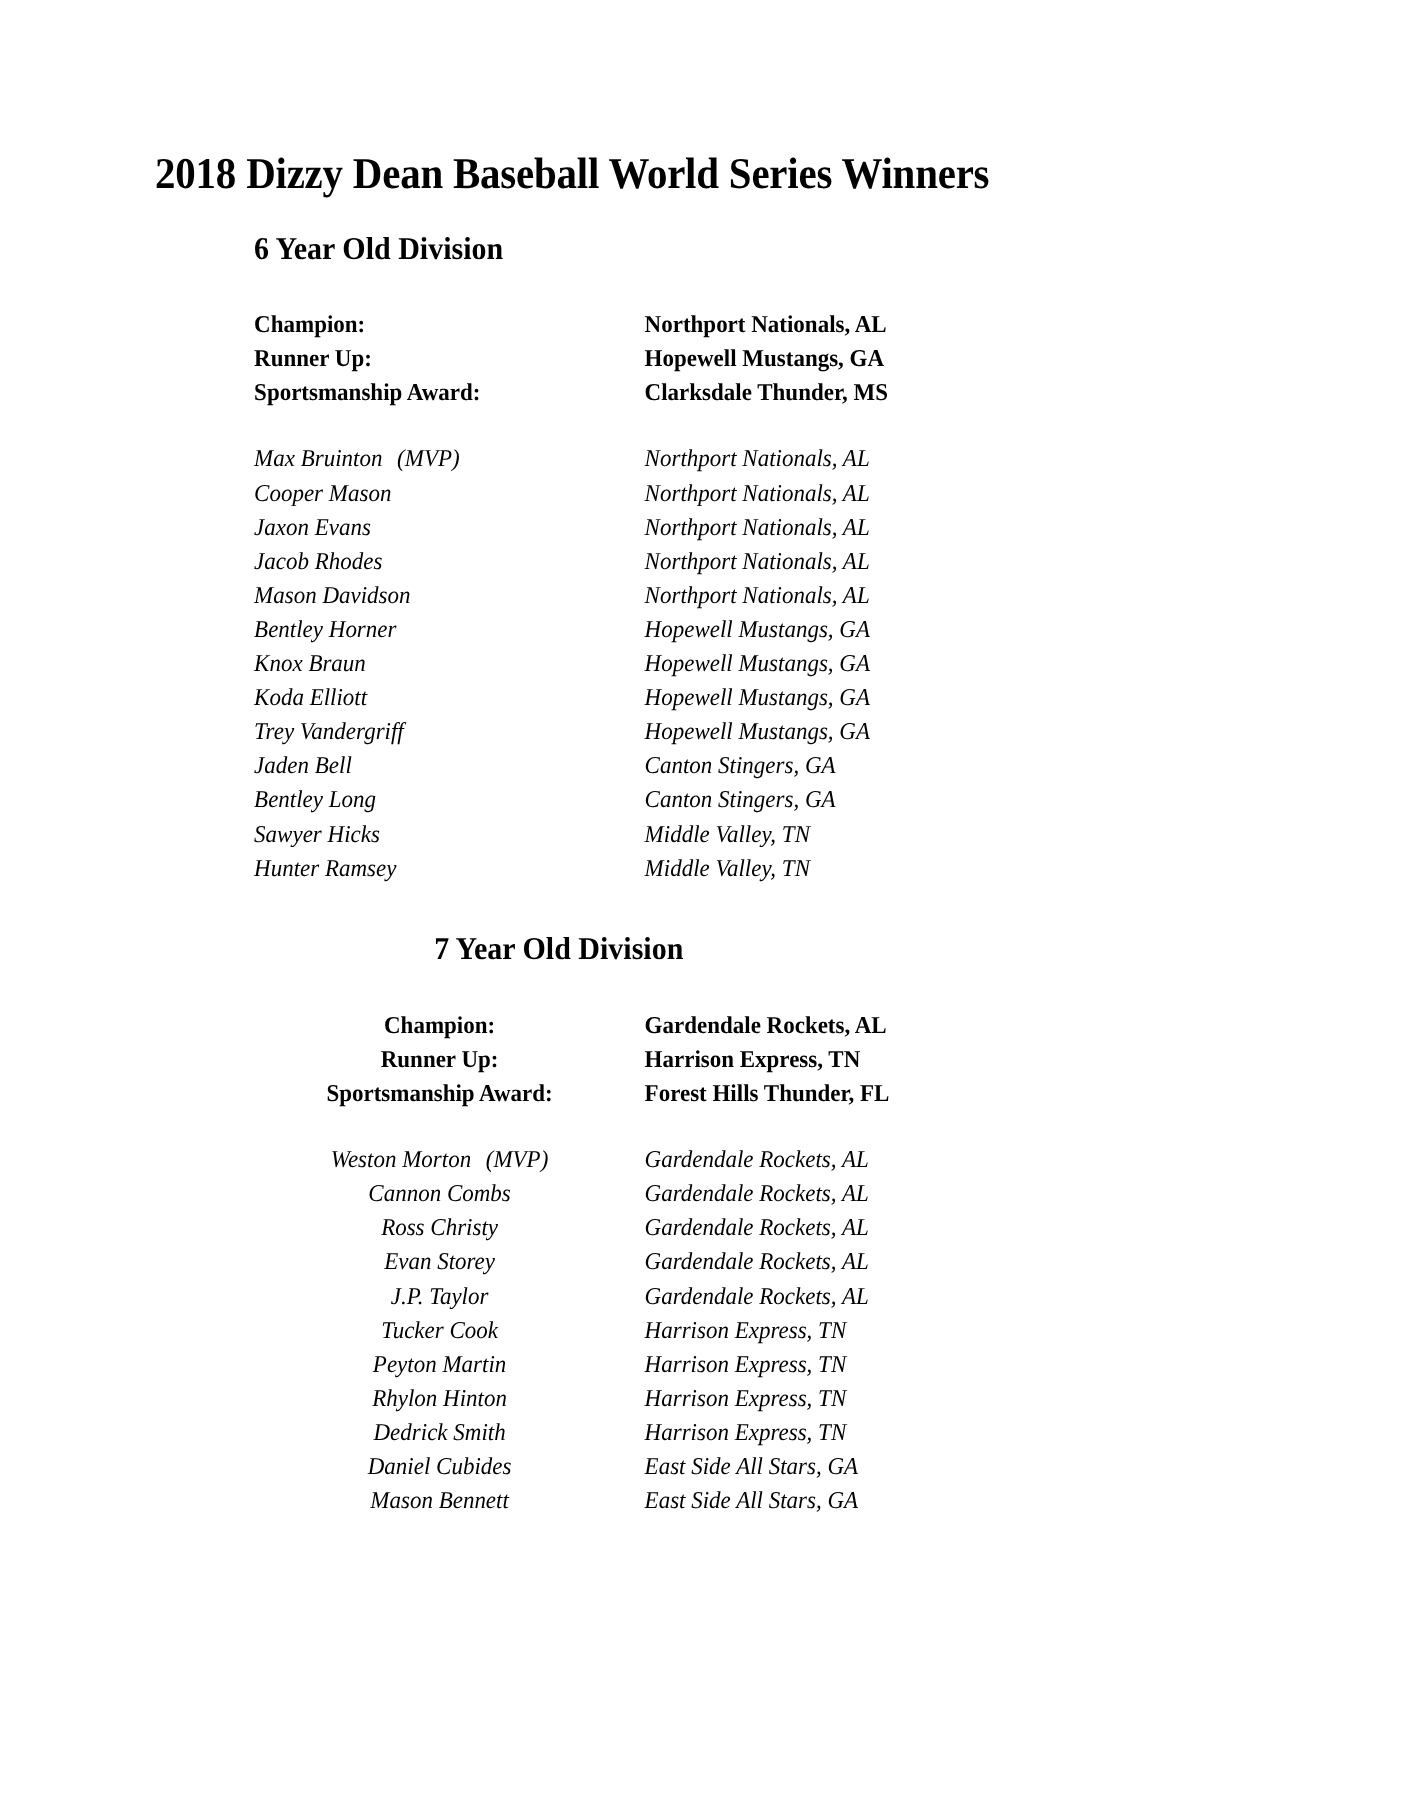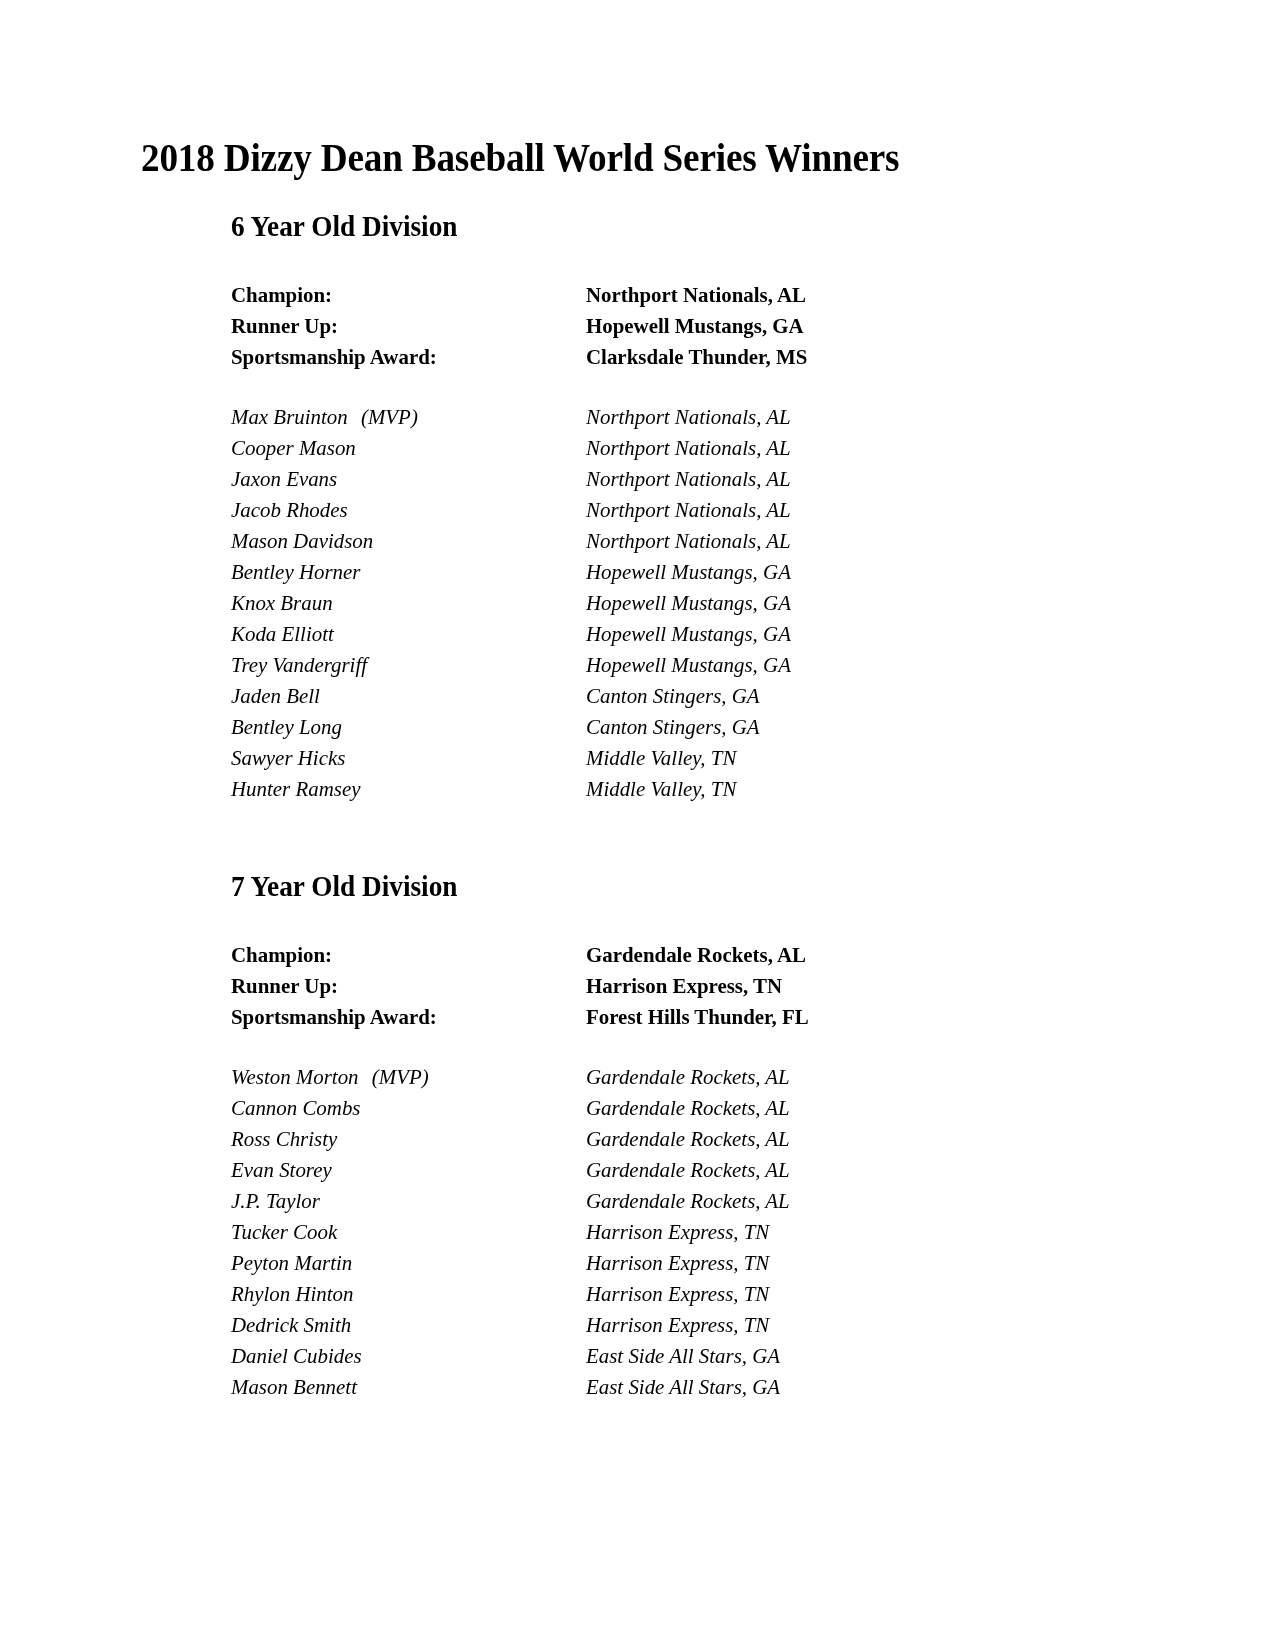--- a/index.html
+++ b/index.html
@@ -39,21 +39,21 @@
     transform: scaleX(0.93);
     transform-origin: left top;
   }
 
   
   .section {
     position: absolute;
     left: 231px;
   }
   .section-6 { top: 212px; }
-  .section-7 { top: 872px; }
+  .section-7 { top: 849px; text-align: center; }
 
   .division-heading {
     font-size: 29px;
     font-weight: bold;
     line-height: 1;
     margin: 0 0 0 0;
     white-space: nowrap;
     transform: scaleX(0.94);
     transform-origin: left top;
   }

